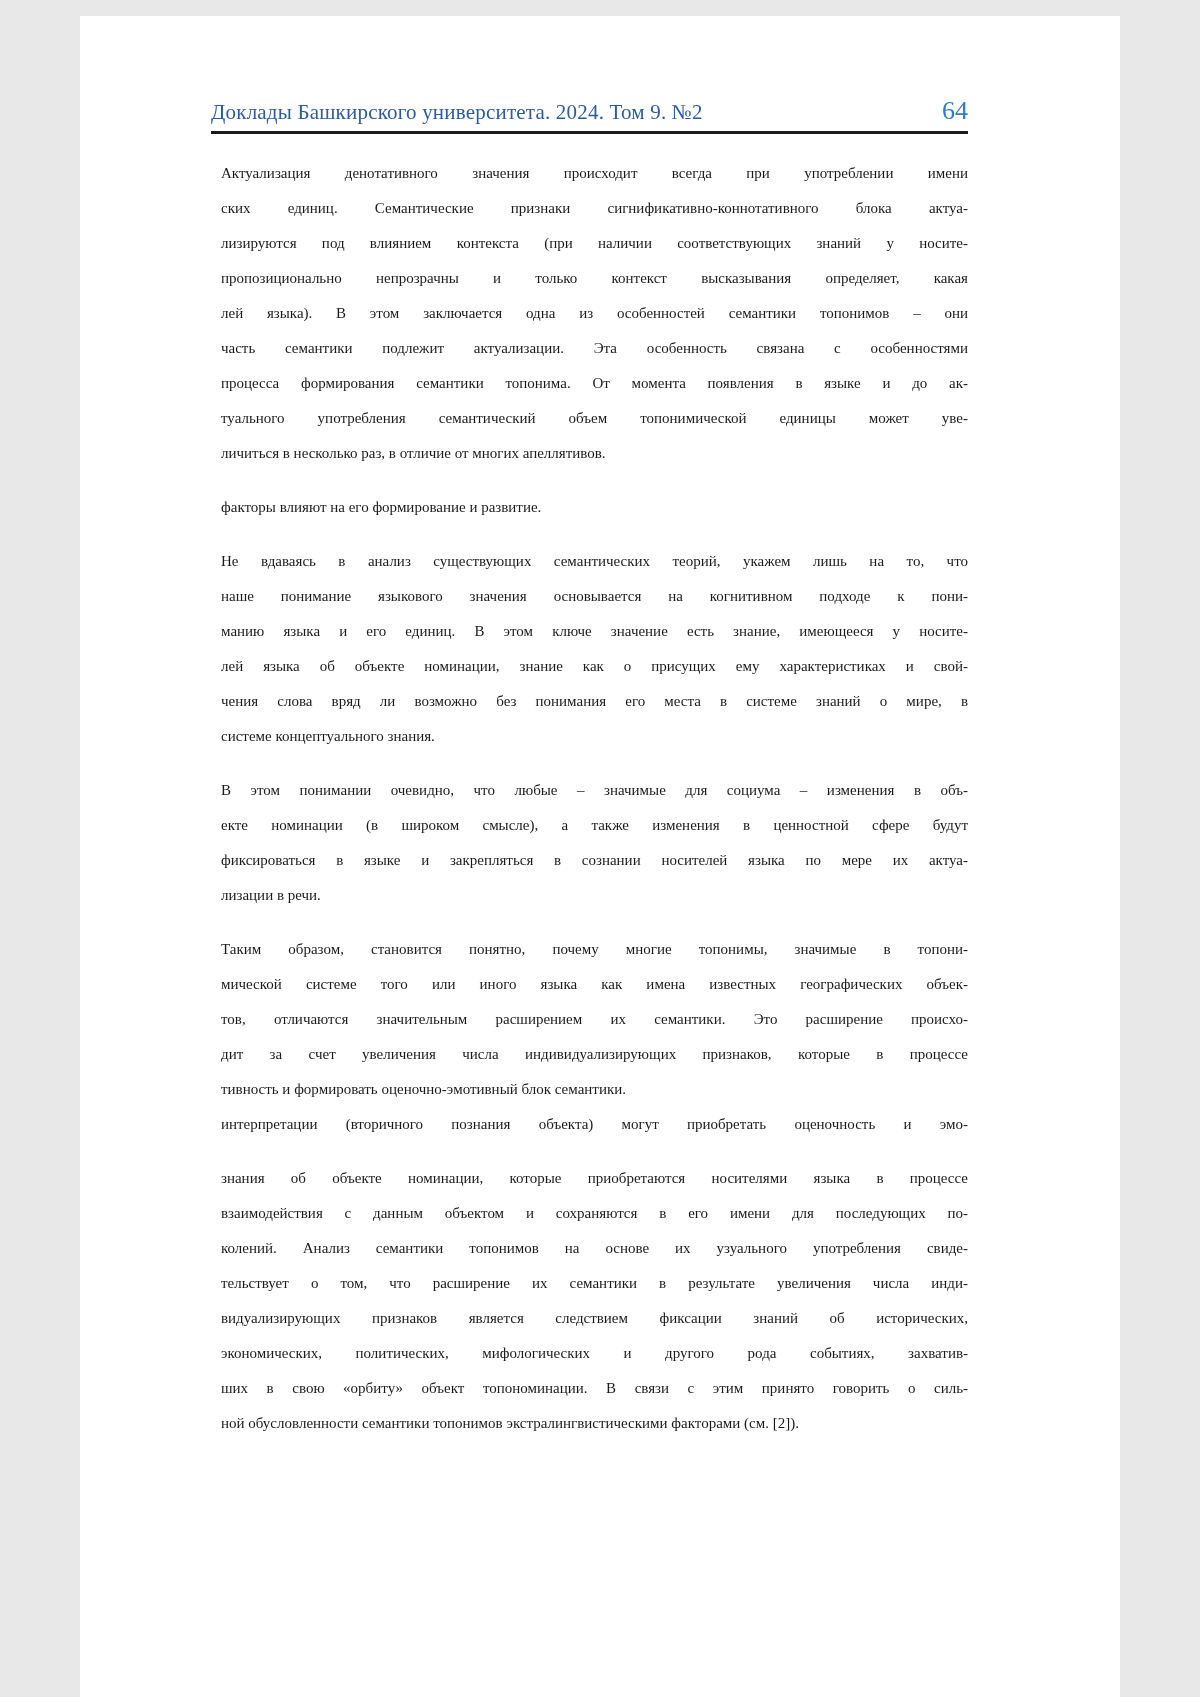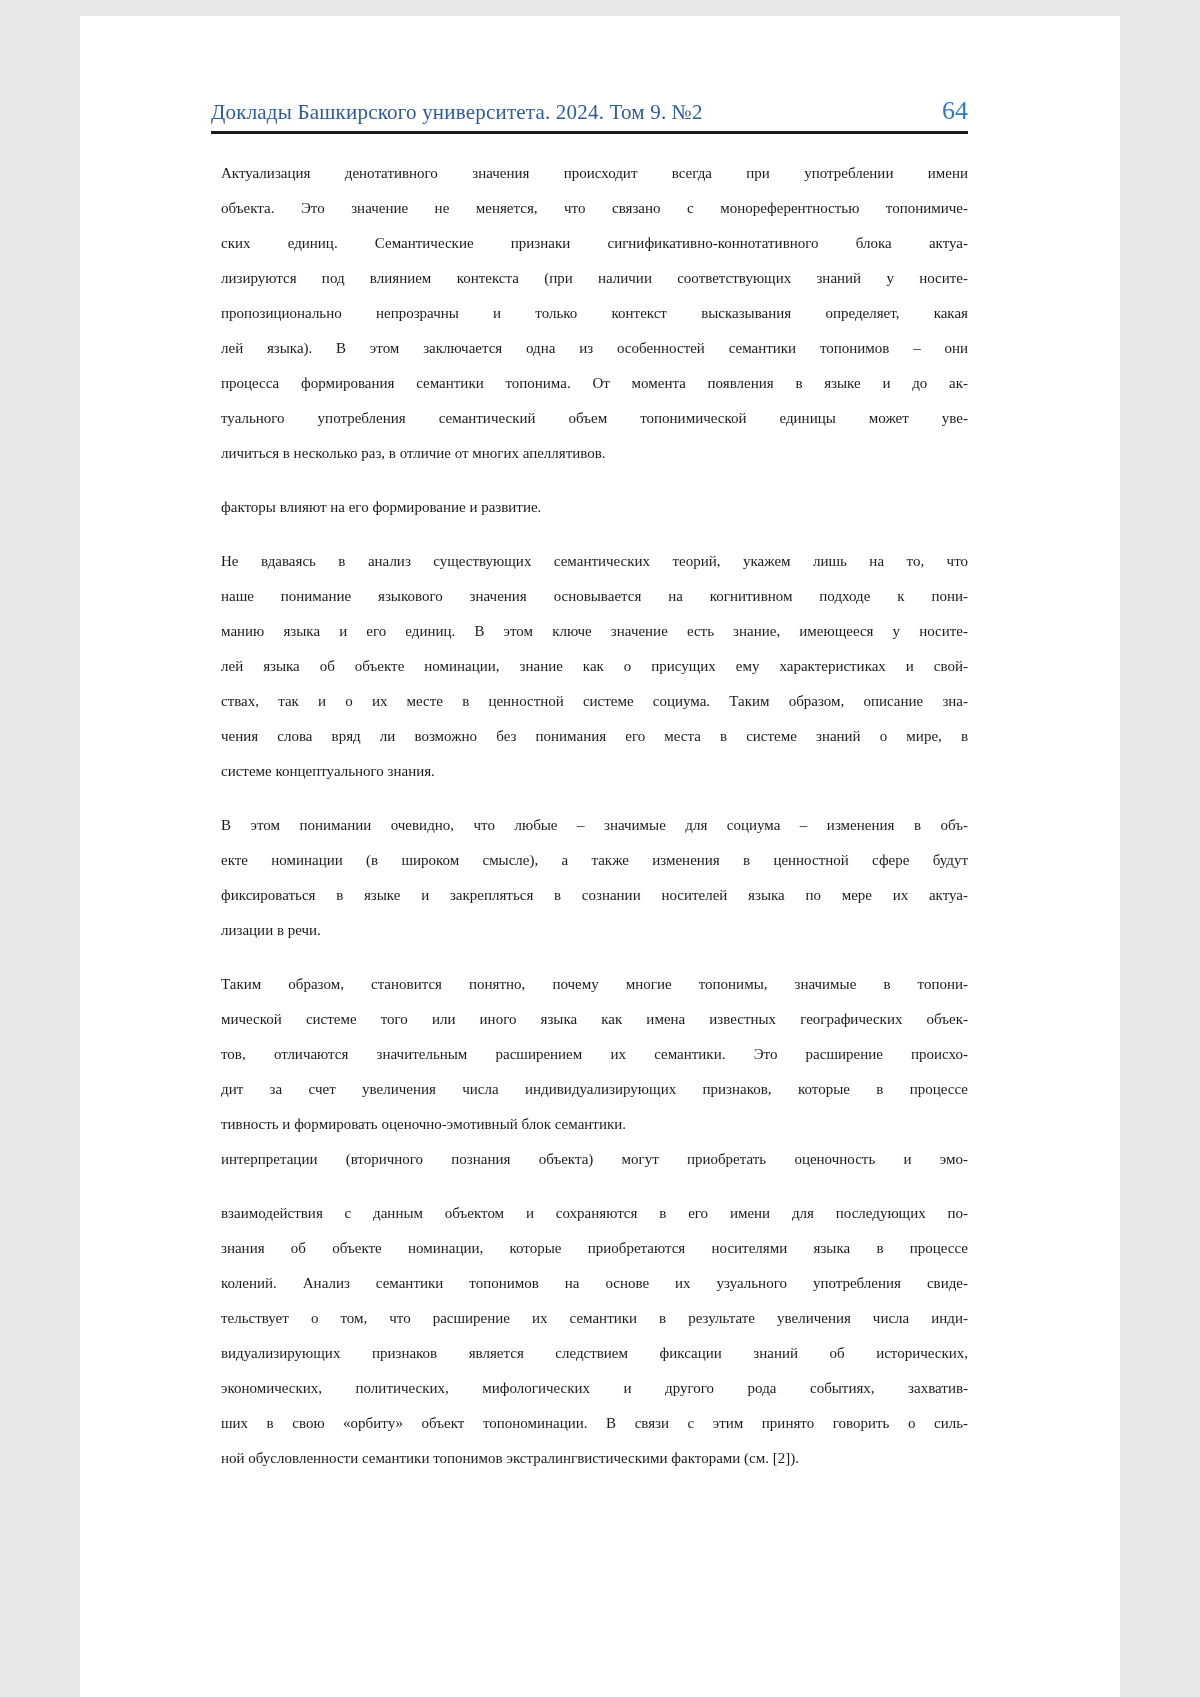--- a/index.html
+++ b/index.html
@@ -69,58 +69,57 @@
 
 <div class="page">
   <header class="page-header">
     <span class="journal-title">Доклады Башкирского университета. 2024. Том 9. №2</span>
     <span class="page-number">64</span>
   </header>
   <div class="header-rule"></div>
   <main class="body-text" id="body-text">
       <div class="paragraph">
         <div class="line">Актуализация денотативного значения происходит всегда при употреблении имени</div>
-        <div class="line">объекта. Это значение не меняется, что связано с монореферентностью топонимиче-</div>
         <div class="line">ских единиц. Семантические признаки сигнификативно-коннотативного блока актуа-</div>
         <div class="line">лизируются под влиянием контекста (при наличии соответствующих знаний у носите-</div>
         <div class="line">пропозиционально непрозрачны и только контекст высказывания определяет, какая</div>
         <div class="line">лей языка). В этом заключается одна из особенностей семантики топонимов – они</div>
+        <div class="line">часть семантики подлежит актуализации. Эта особенность связана с особенностями</div>
         <div class="line">процесса формирования семантики топонима. От момента появления в языке и до ак-</div>
         <div class="line">туального употребления семантический объем топонимической единицы может уве-</div>
         <div class="line last">личиться в несколько раз, в отличие от многих апеллятивов.</div>
       </div>
       <div class="paragraph">
         <div class="line last">факторы влияют на его формирование и развитие.</div>
       </div>
       <div class="paragraph">
         <div class="line">Не вдаваясь в анализ существующих семантических теорий, укажем лишь на то, что</div>
         <div class="line">наше понимание языкового значения основывается на когнитивном подходе к пони-</div>
         <div class="line">манию языка и его единиц. В этом ключе значение есть знание, имеющееся у носите-</div>
         <div class="line">лей языка об объекте номинации, знание как о присущих ему характеристиках и свой-</div>
-        <div class="line">ствах, так и о их месте в ценностной системе социума. Таким образом, описание зна-</div>
         <div class="line">чения слова вряд ли возможно без понимания его места в системе знаний о мире, в</div>
         <div class="line last">системе концептуального знания.</div>
       </div>
       <div class="paragraph">
         <div class="line">В этом понимании очевидно, что любые – значимые для социума – изменения в объ-</div>
         <div class="line">екте номинации (в широком смысле), а также изменения в ценностной сфере будут</div>
         <div class="line">фиксироваться в языке и закрепляться в сознании носителей языка по мере их актуа-</div>
         <div class="line last">лизации в речи.</div>
       </div>
       <div class="paragraph">
         <div class="line">Таким образом, становится понятно, почему многие топонимы, значимые в топони-</div>
         <div class="line">мической системе того или иного языка как имена известных географических объек-</div>
         <div class="line">тов, отличаются значительным расширением их семантики. Это расширение происхо-</div>
         <div class="line">дит за счет увеличения числа индивидуализирующих признаков, которые в процессе</div>
         <div class="line last">тивность и формировать оценочно-эмотивный блок семантики.</div>
         <div class="line">интерпретации (вторичного познания объекта) могут приобретать оценочность и эмо-</div>
       </div>
       <div class="paragraph">
+        <div class="line">знания об объекте номинации, которые приобретаются носителями языка в процессе</div>
         <div class="line">взаимодействия с данным объектом и сохраняются в его имени для последующих по-</div>
-        <div class="line">знания об объекте номинации, которые приобретаются носителями языка в процессе</div>
         <div class="line">колений. Анализ семантики топонимов на основе их узуального употребления свиде-</div>
         <div class="line">тельствует о том, что расширение их семантики в результате увеличения числа инди-</div>
         <div class="line">видуализирующих признаков является следствием фиксации знаний об исторических,</div>
         <div class="line">экономических, политических, мифологических и другого рода событиях, захватив-</div>
         <div class="line">ших в свою «орбиту» объект топономинации. В связи с этим принято говорить о силь-</div>
         <div class="line last">ной обусловленности семантики топонимов экстралингвистическими факторами (см. [2]).</div>
       </div>
     </main>
 </div>
 

